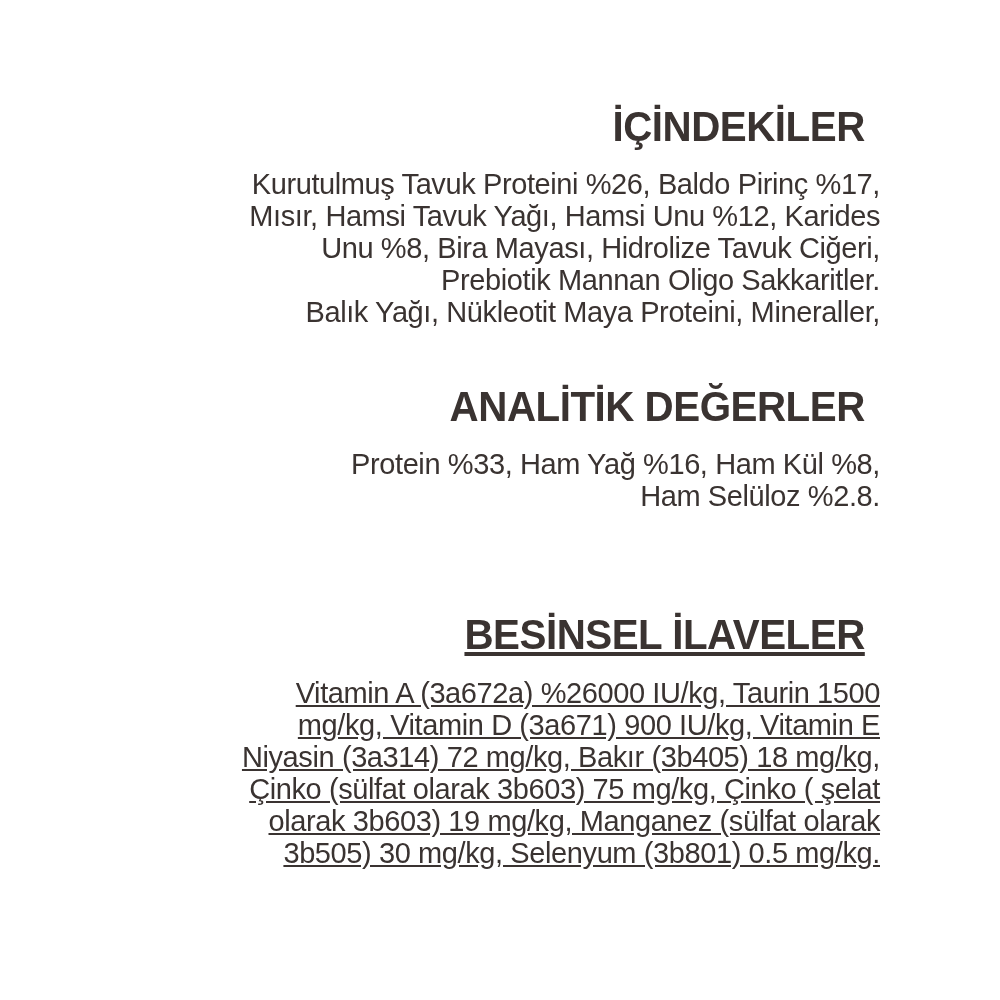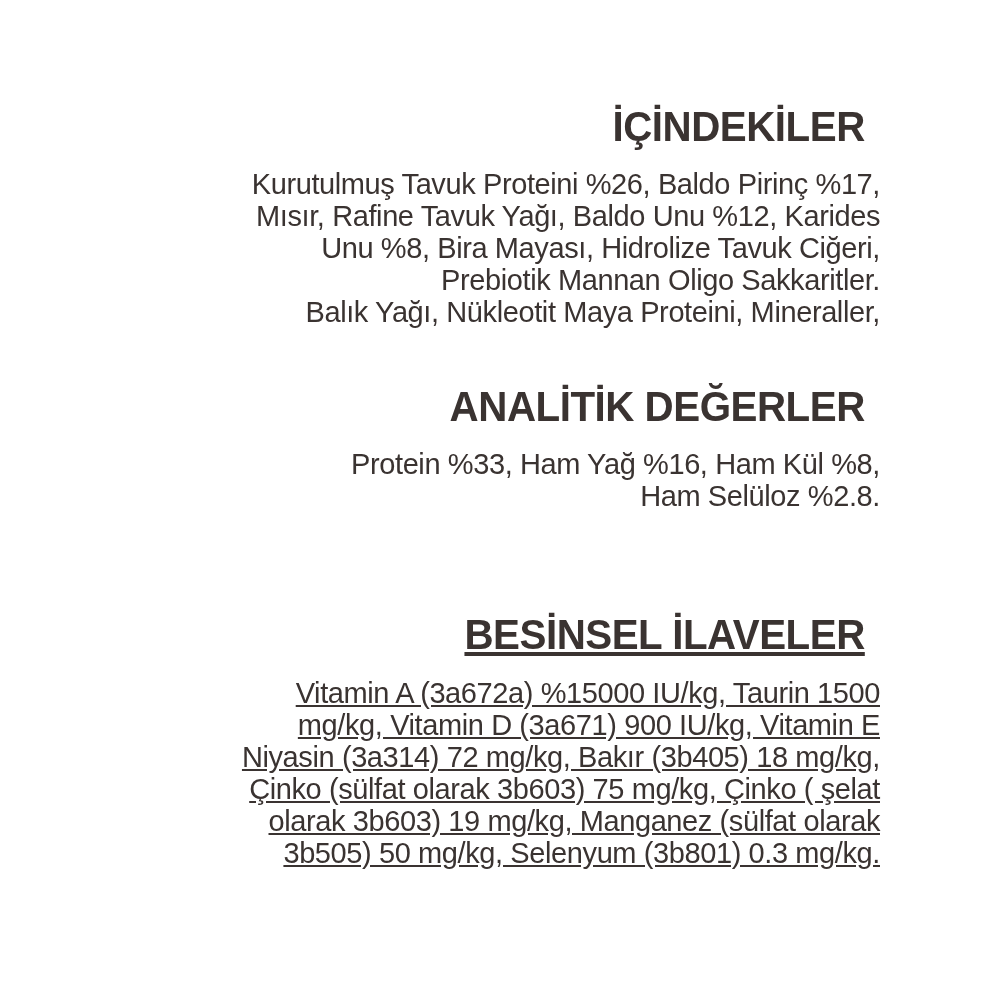--- a/index.html
+++ b/index.html
@@ -48,41 +48,41 @@
 </head>
 <body>
 
 <div class="page">
   <div class="label-panel">
 
     <section class="section section-ingredients">
       <h2 class="section-title">İÇİNDEKİLER</h2>
       <div class="section-body">
         <div class="body-line">Kurutulmuş Tavuk Proteini %26, Baldo Pirinç %17,</div>
-        <div class="body-line">Mısır, Rafine Tavuk Yağı, Baldo Unu %12, Karides</div>
+        <div class="body-line">Mısır, Hamsi Tavuk Yağı, Hamsi Unu %12, Karides</div>
         <div class="body-line">Unu %8, Bira Mayası, Hidrolize Tavuk Ciğeri,</div>
         <div class="body-line">Prebiotik Mannan Oligo Sakkaritler.</div>
         <div class="body-line">Balık Yağı, Nükleotit Maya Proteini, Mineraller,</div>
       </div>
     </section>
 
     <section class="section section-analytics">
       <h2 class="section-title">ANALİTİK DEĞERLER</h2>
       <div class="section-body">
         <div class="body-line">Protein %33, Ham Yağ %16, Ham Kül %8,</div>
         <div class="body-line">Ham Selüloz %2.8.</div>
       </div>
     </section>
 
     <section class="section section-additives">
       <h2 class="section-title">BESİNSEL İLAVELER</h2>
       <div class="section-body">
-        <div class="body-line">Vitamin A (3a672a) %15000 IU/kg, Taurin 1500</div>
+        <div class="body-line">Vitamin A (3a672a) %26000 IU/kg, Taurin 1500</div>
         <div class="body-line">mg/kg, Vitamin D (3a671) 900 IU/kg, Vitamin E</div>
         <div class="body-line">Niyasin (3a314) 72 mg/kg, Bakır (3b405) 18 mg/kg,</div>
         <div class="body-line">Çinko (sülfat olarak 3b603) 75 mg/kg, Çinko ( şelat</div>
         <div class="body-line">olarak 3b603) 19 mg/kg, Manganez (sülfat olarak</div>
-        <div class="body-line">3b505) 50 mg/kg, Selenyum (3b801) 0.3 mg/kg.</div>
+        <div class="body-line">3b505) 30 mg/kg, Selenyum (3b801) 0.5 mg/kg.</div>
       </div>
     </section>
 
   </div>
 </div>
 
 </body></html>

